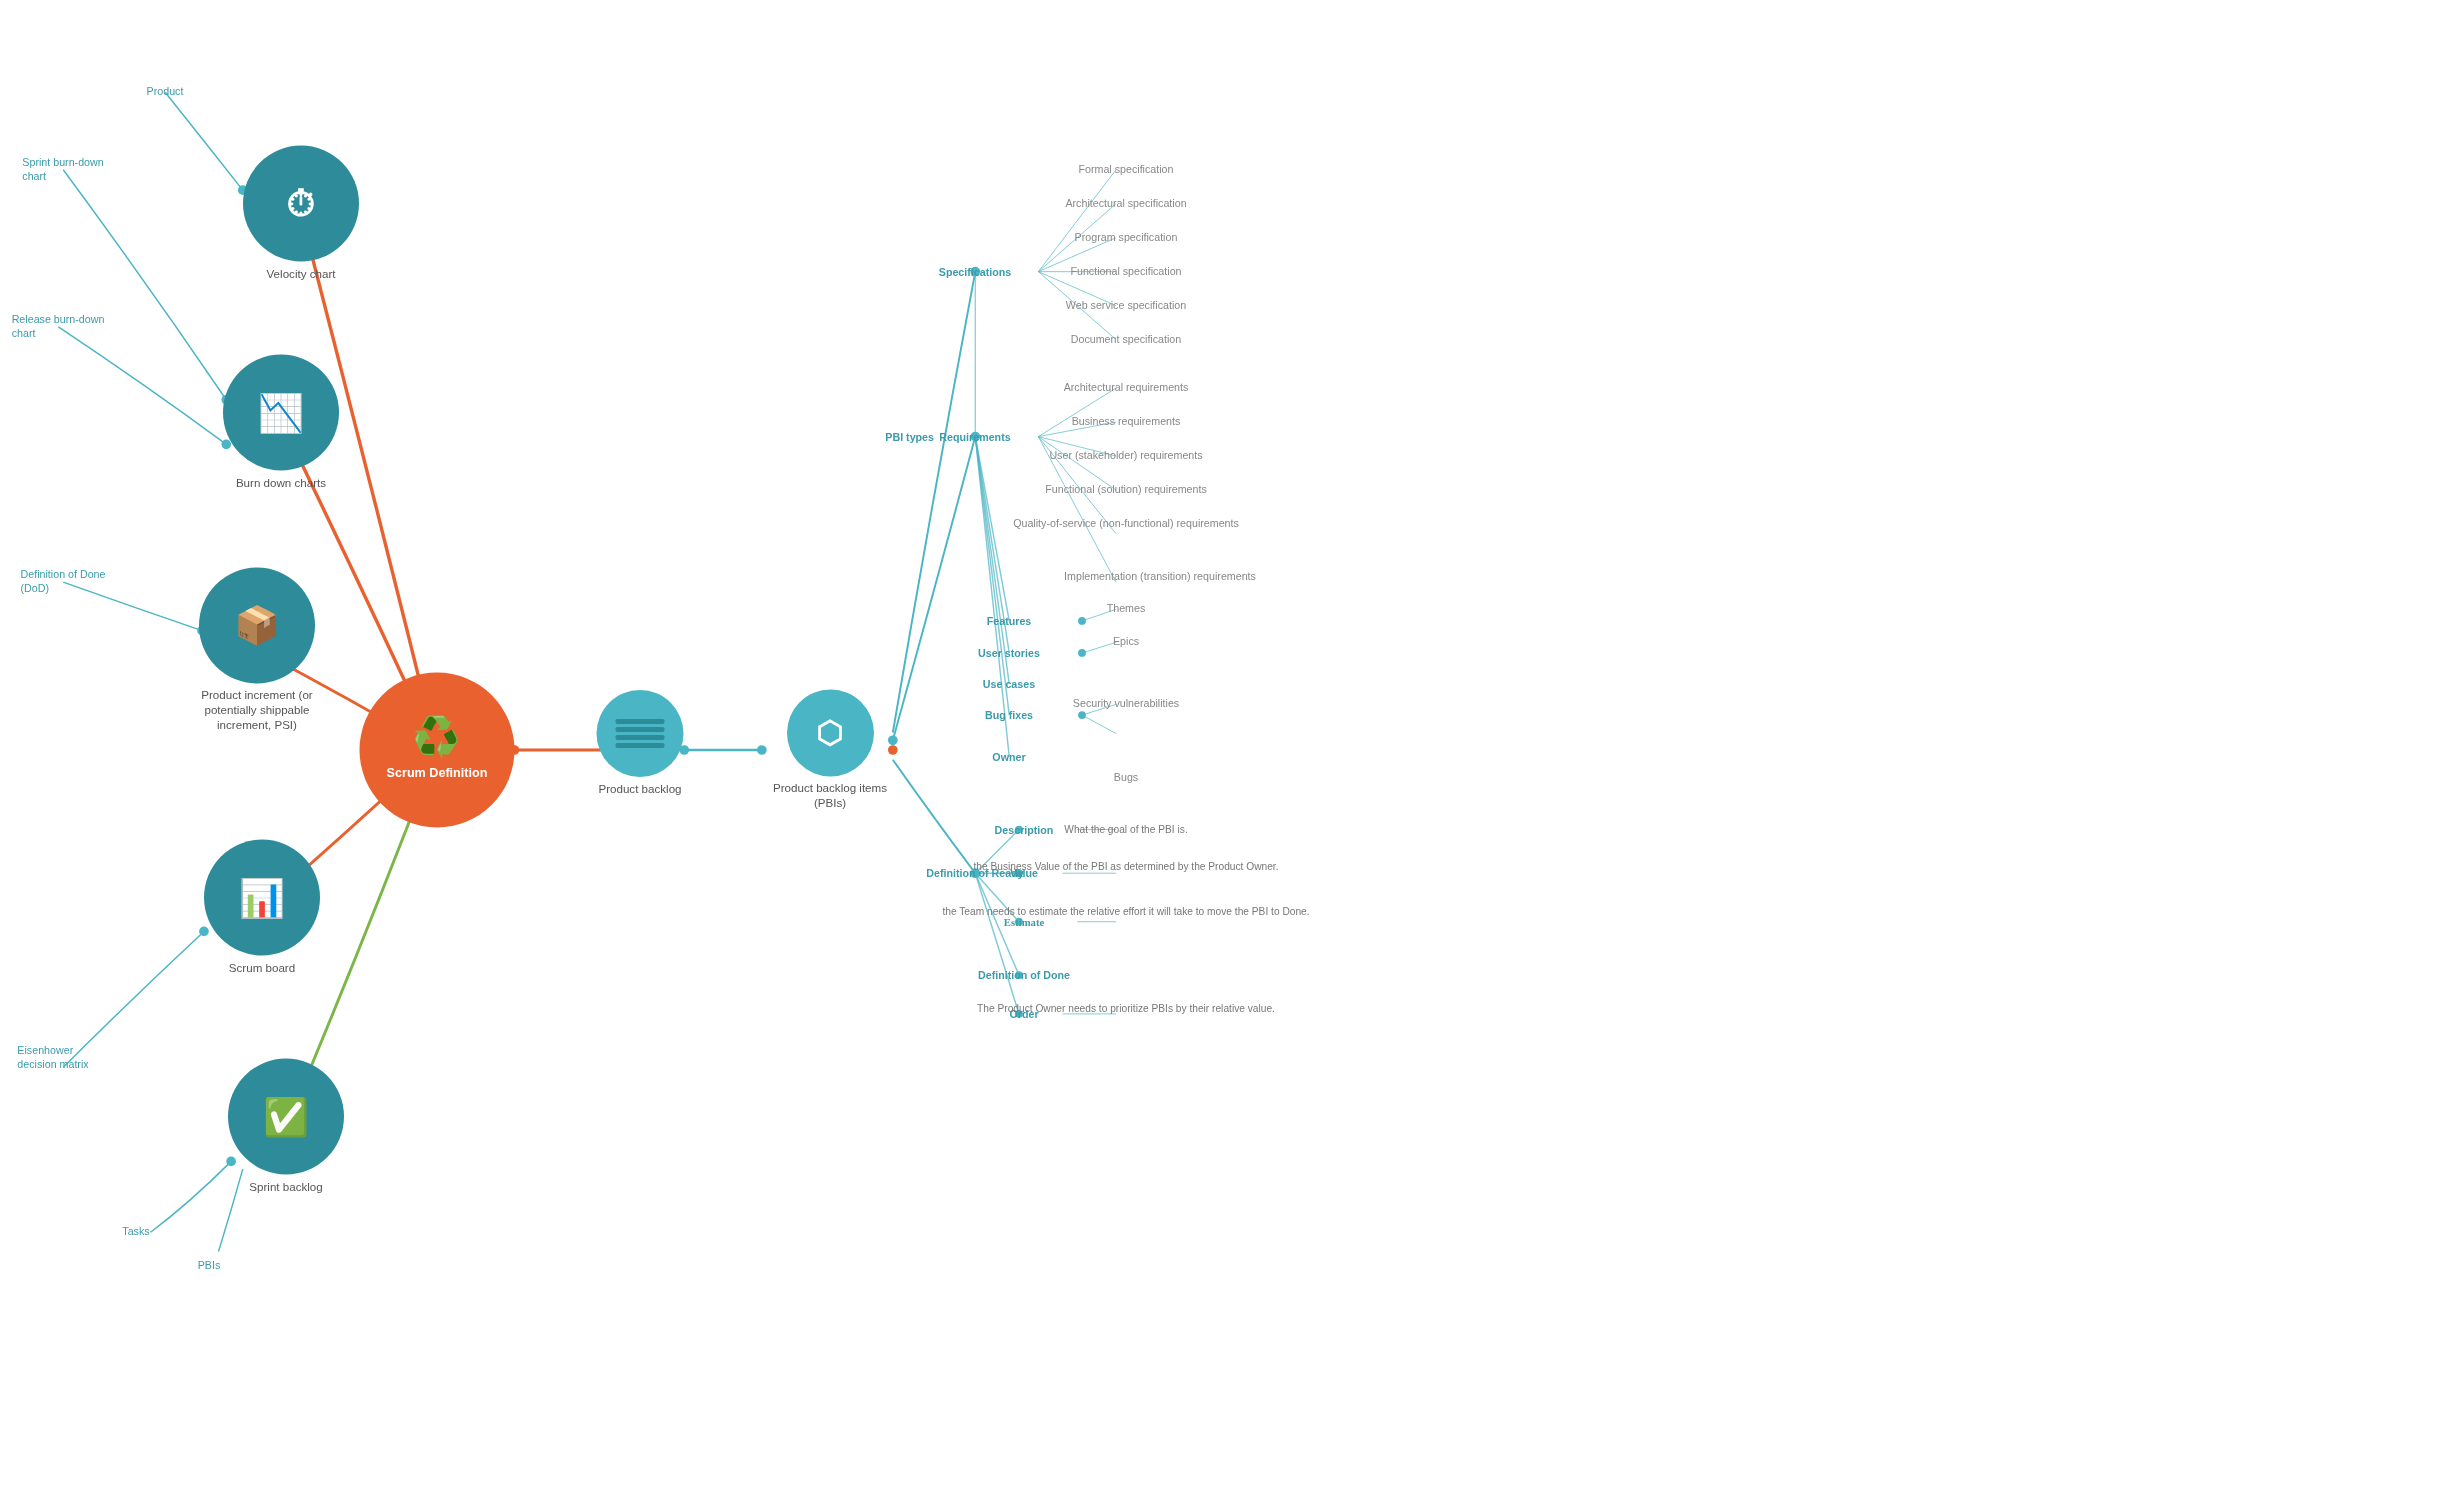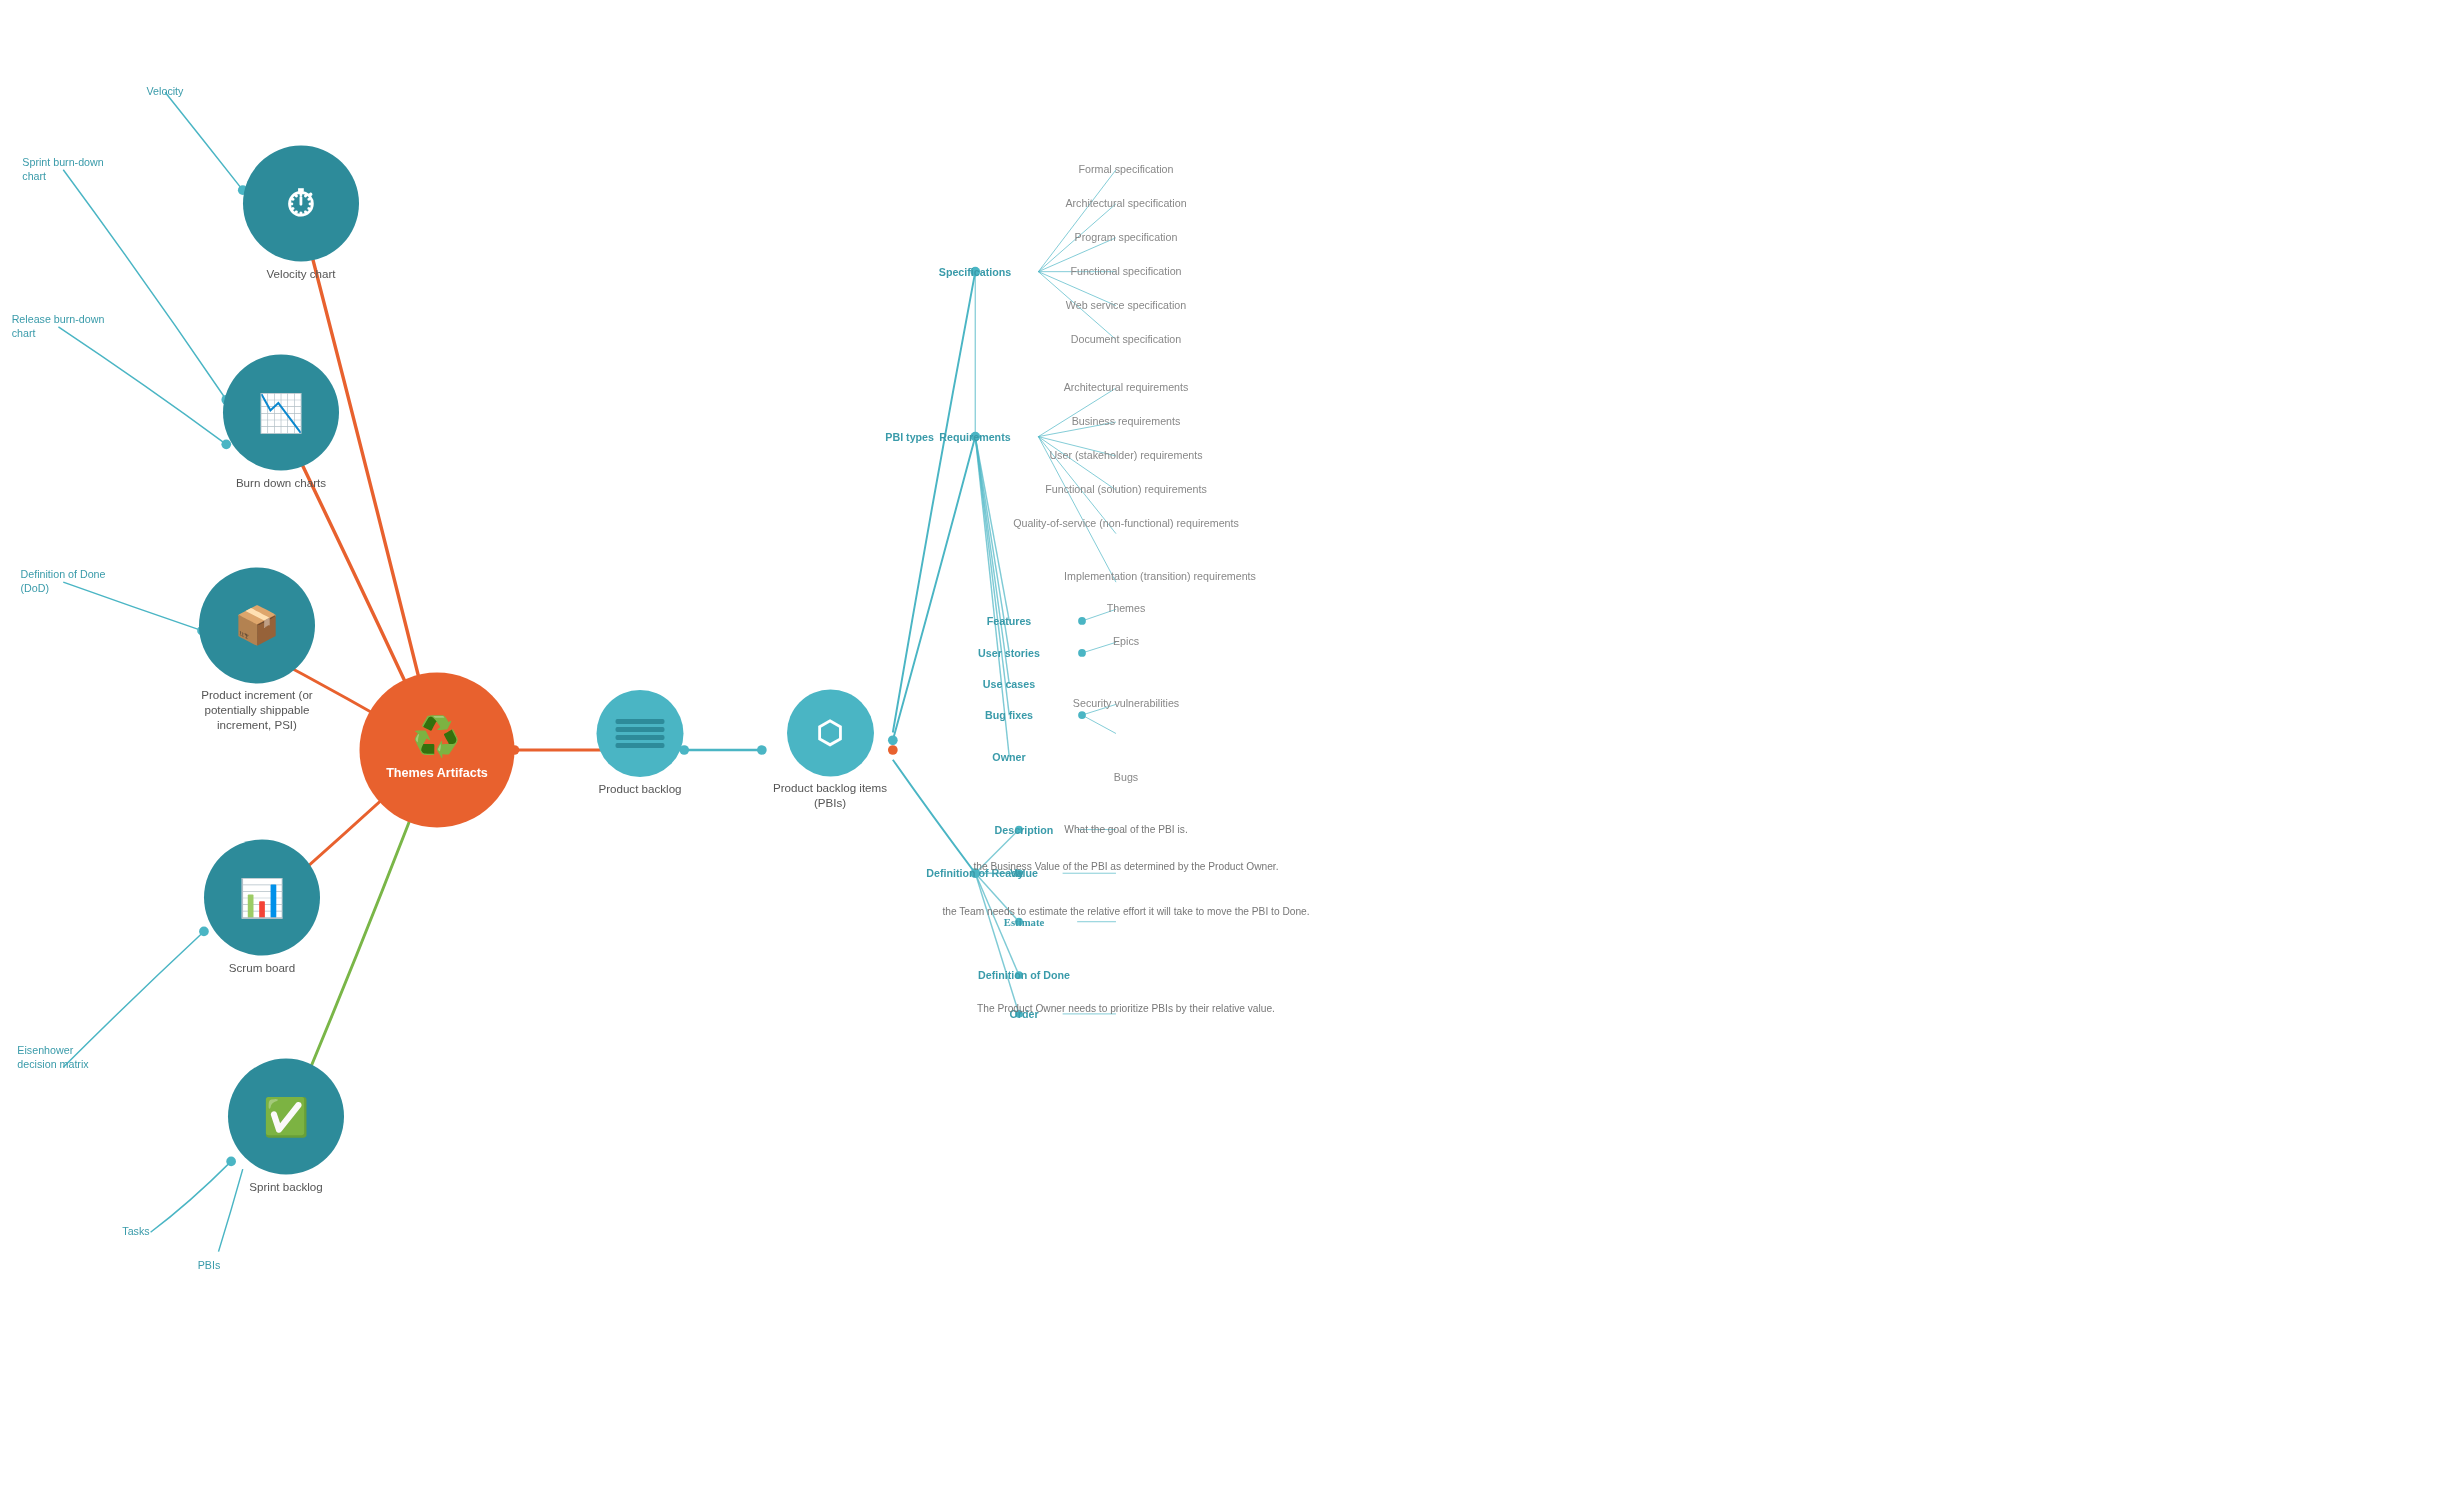--- a/index.html
+++ b/index.html
@@ -227,34 +227,34 @@
     <circle cx="1050" cy="1045" r="4" fill="#4ab5c4"></circle>
     <circle cx="1115" cy="640" r="4" fill="#4ab5c4"></circle>
     <circle cx="1115" cy="673" r="4" fill="#4ab5c4"></circle>
     <circle cx="1115" cy="737" r="4" fill="#4ab5c4"></circle>
   </svg>
 
   <div class="node center-node" style="left:437px; top:750px;">
     <div class="scrum-bg">
       <div class="scrum-inner">
         <div style="font-size:39px;">♻️</div>
-        <div class="node-label-inside">Themes Artifacts</div>
+        <div class="node-label-inside">Scrum Definition</div>
       </div>
     </div>
   </div>
 
   <div class="node large-node" style="left:301px; top:213px;">
     <div class="node-circle" style="background:#2d8b9a; width:116px; height:116px;">
       <div style="font-size:37px;">⏱</div>
     </div>
     <div class="node-label">Velocity chart</div>
   </div>
 
   <div class="node leaf-node" style="left:165px; top:92px;">
-    <div class="leaf-label">Velocity</div>
+    <div class="leaf-label">Product</div>
   </div>
 
   <div class="node large-node" style="left:281px; top:422px;">
     <div class="node-circle" style="background:#2d8b9a; width:116px; height:116px;">
       <div style="font-size:37px;">📉</div>
     </div>
     <div class="node-label">Burn down charts</div>
   </div>
 
   <div class="node leaf-node" style="left:63px; top:170px;">

